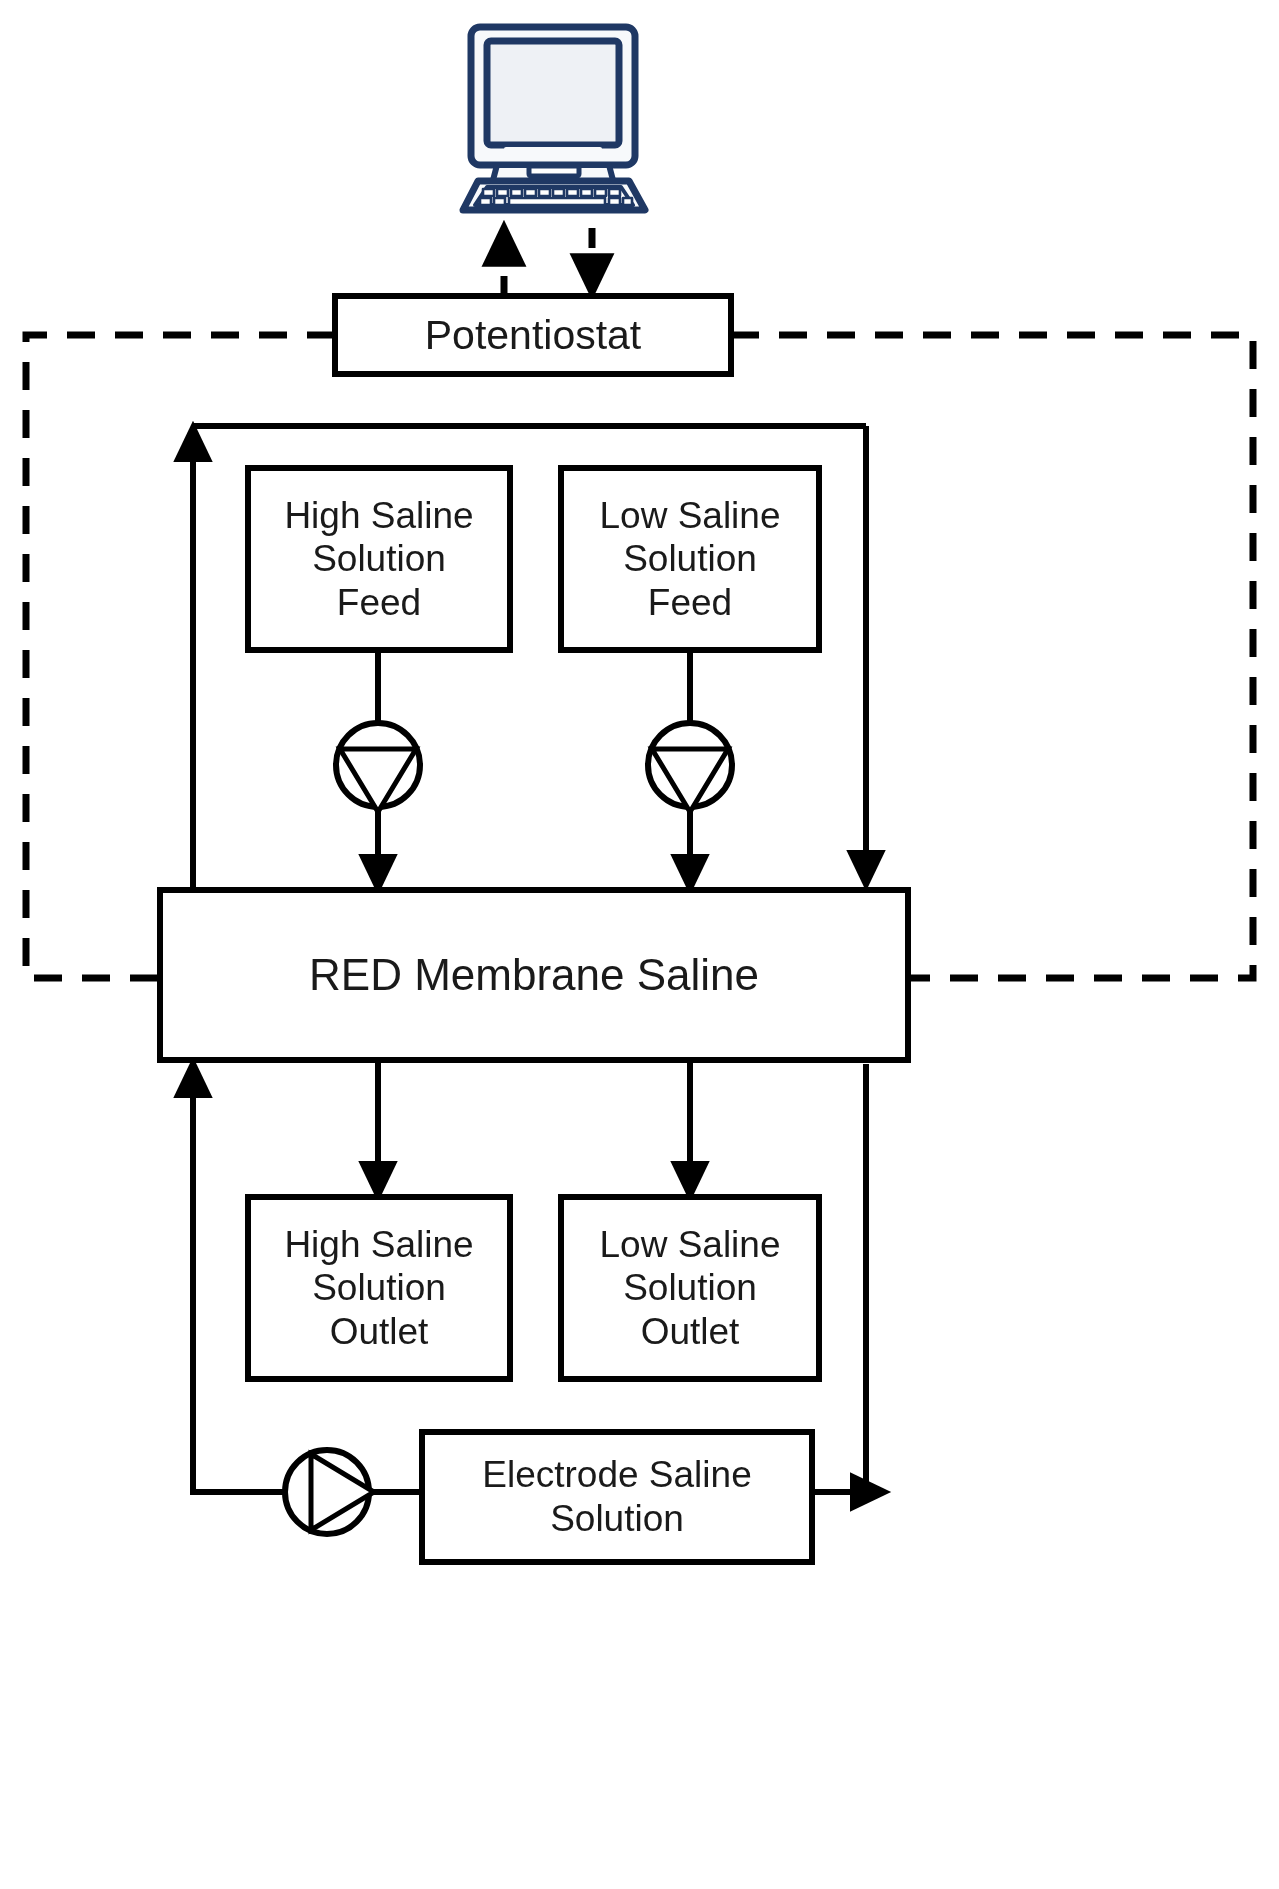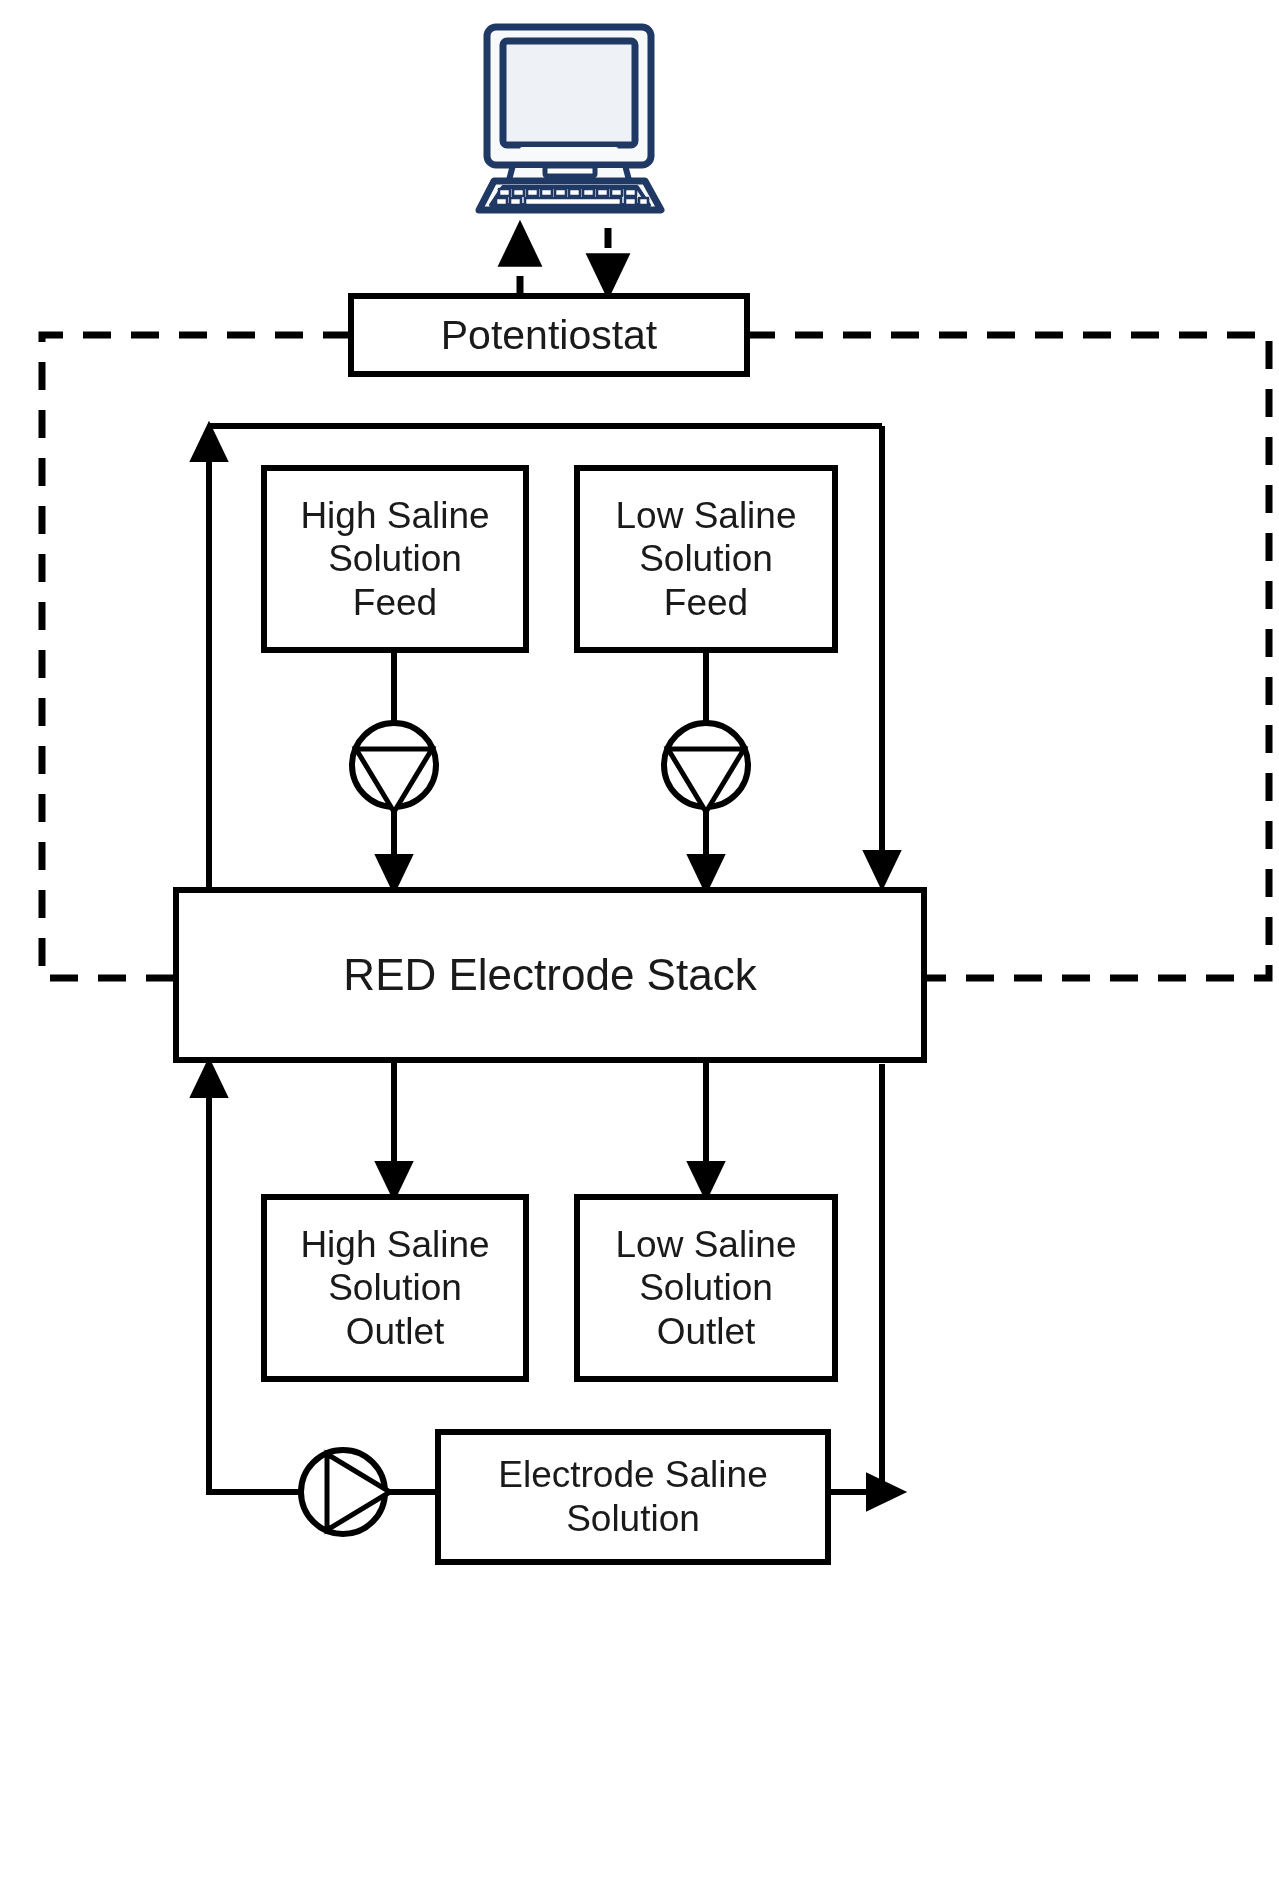--- a/index.html
+++ b/index.html
@@ -1,21 +1,21 @@
 <!DOCTYPE html>
 <html><head>
 <meta charset="utf-8">
 <title>RED System Schematic</title>
 <style>
   html,body{margin:0;padding:0;background:#ffffff;}
   body{
     font-family:"Liberation Sans", sans-serif;
     width:1279px;height:1889px;position:relative;overflow:hidden;
   }
-  #stage{position:absolute;left:16px;top:0;width:1101px;height:1889px;}
+  #stage{position:absolute;left:0;top:0;width:1101px;height:1889px;}
   svg.layer{position:absolute;left:0;top:0;width:1279px;height:1889px;}
   .boxlabel{
     position:absolute;
     display:flex;align-items:center;justify-content:center;
     text-align:center;
     color:#1a1a1a;
     line-height:1.18;
     white-space:pre-line;
     pointer-events:none;
   }
@@ -153,21 +153,21 @@
   <div class="boxlabel lbl-potentiostat" style="left:335px;top:296px;width:396px;height:78px;">Potentiostat</div>
 
   <div class="boxlabel lbl-feed" style="left:248px;top:468px;width:262px;height:182px;">High Saline
 Solution
 Feed</div>
 
   <div class="boxlabel lbl-feed" style="left:561px;top:468px;width:258px;height:182px;">Low Saline
 Solution
 Feed</div>
 
-  <div class="boxlabel lbl-stack" style="left:160px;top:890px;width:748px;height:170px;">RED Electrode Stack</div>
+  <div class="boxlabel lbl-stack" style="left:160px;top:890px;width:748px;height:170px;">RED Membrane Saline</div>
 
   <div class="boxlabel lbl-outlet" style="left:248px;top:1197px;width:262px;height:182px;">High Saline
 Solution
 Outlet</div>
 
   <div class="boxlabel lbl-outlet" style="left:561px;top:1197px;width:258px;height:182px;">Low Saline
 Solution
 Outlet</div>
 
   <div class="boxlabel lbl-rinse" style="left:422px;top:1432px;width:390px;height:130px;">Electrode Saline

